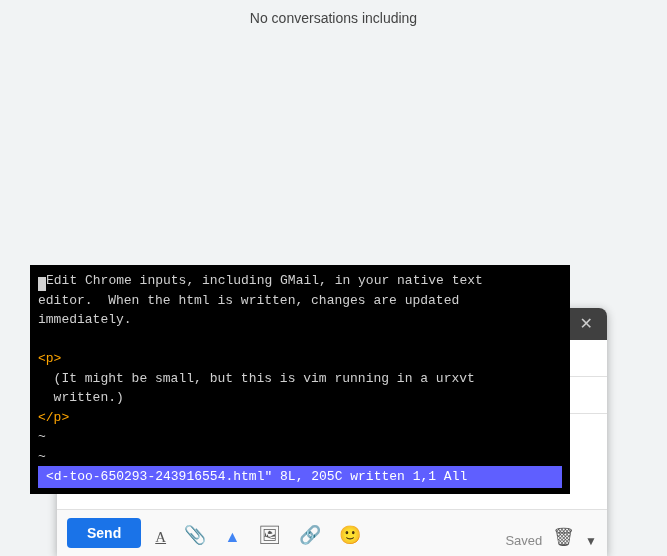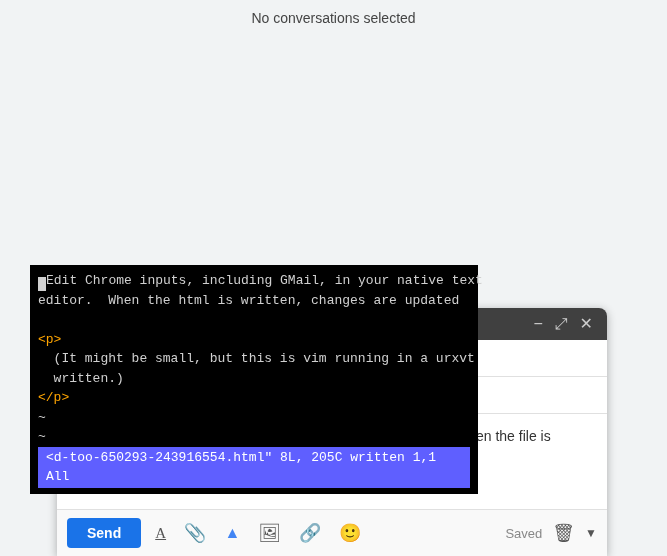--- a/index.html
+++ b/index.html
@@ -100,21 +100,21 @@
     .compose-body-italic {
       color: #555;
       font-style: italic;
       margin-top: 8px;
     }
 
     .terminal-overlay {
       position: absolute;
       left: 30px;
       top: 265px;
-      width: 448px;
+      width: 540px;
       background: #000;
       color: #d0d0d0;
       font-family: 'Courier New', Courier, monospace;
       font-size: 13px;
       padding: 6px 8px;
       line-height: 1.5;
       z-index: 10;
     }
 
     .terminal-line {
@@ -140,21 +140,21 @@
     }
 
     .terminal-yellow {
       color: #ffa500;
     }
 
     .compose-footer {
       border-top: 1px solid #e0e0e0;
       padding: 8px 10px;
       display: flex;
-      align-items: center;
+      align-items: flex-end;
       gap: 10px;
       background: #f9f9f9;
     }
 
     .send-btn {
       background: #1a73e8;
       color: #fff;
       border: none;
       border-radius: 4px;
       padding: 7px 20px;
@@ -189,21 +189,21 @@
     .footer-more {
       color: #555;
       font-size: 18px;
       cursor: pointer;
     }
   </style>
 </head>
 <body>
 
 <div class="page-header">
-  <span>No conversations selected</span>
+  <span>No conversations including</span>
 </div>
 
 <div class="compose-window">
   <div class="compose-header">
     <span class="compose-title">New Message</span>
     <div class="compose-header-actions">
       <button class="compose-header-btn">−</button>
       <button class="compose-header-btn">⤢</button>
       <button class="compose-header-btn">✕</button>
     </div>
@@ -237,20 +237,21 @@
     <div class="footer-spacer"></div>
     <span class="footer-saved">Saved</span>
     <span class="footer-trash">🗑</span>
     <span class="footer-more" style="font-size:12px;">▼</span>
   </div>
 </div>
 
 <div class="terminal-overlay">
   <div class="terminal-line"><span class="terminal-cursor"></span>Edit Chrome inputs, including GMail, in your native text</div>
   <div class="terminal-line">editor.  When the html is written, changes are updated</div>
+  <div class="terminal-line">immediately.</div>
   <div class="terminal-line">&nbsp;</div>
   <div class="terminal-line terminal-yellow">&lt;p&gt;</div>
   <div class="terminal-line">  (It might be small, but this is vim running in a urxvt</div>
   <div class="terminal-line">  written.)</div>
   <div class="terminal-line terminal-yellow">&lt;/p&gt;</div>
   <div class="terminal-line">~</div>
   <div class="terminal-line">~</div>
   <div class="terminal-status-line">
     <span>&lt;d-too-650293-243916554.html" 8L, 205C written 1,1           All</span>
   </div>

